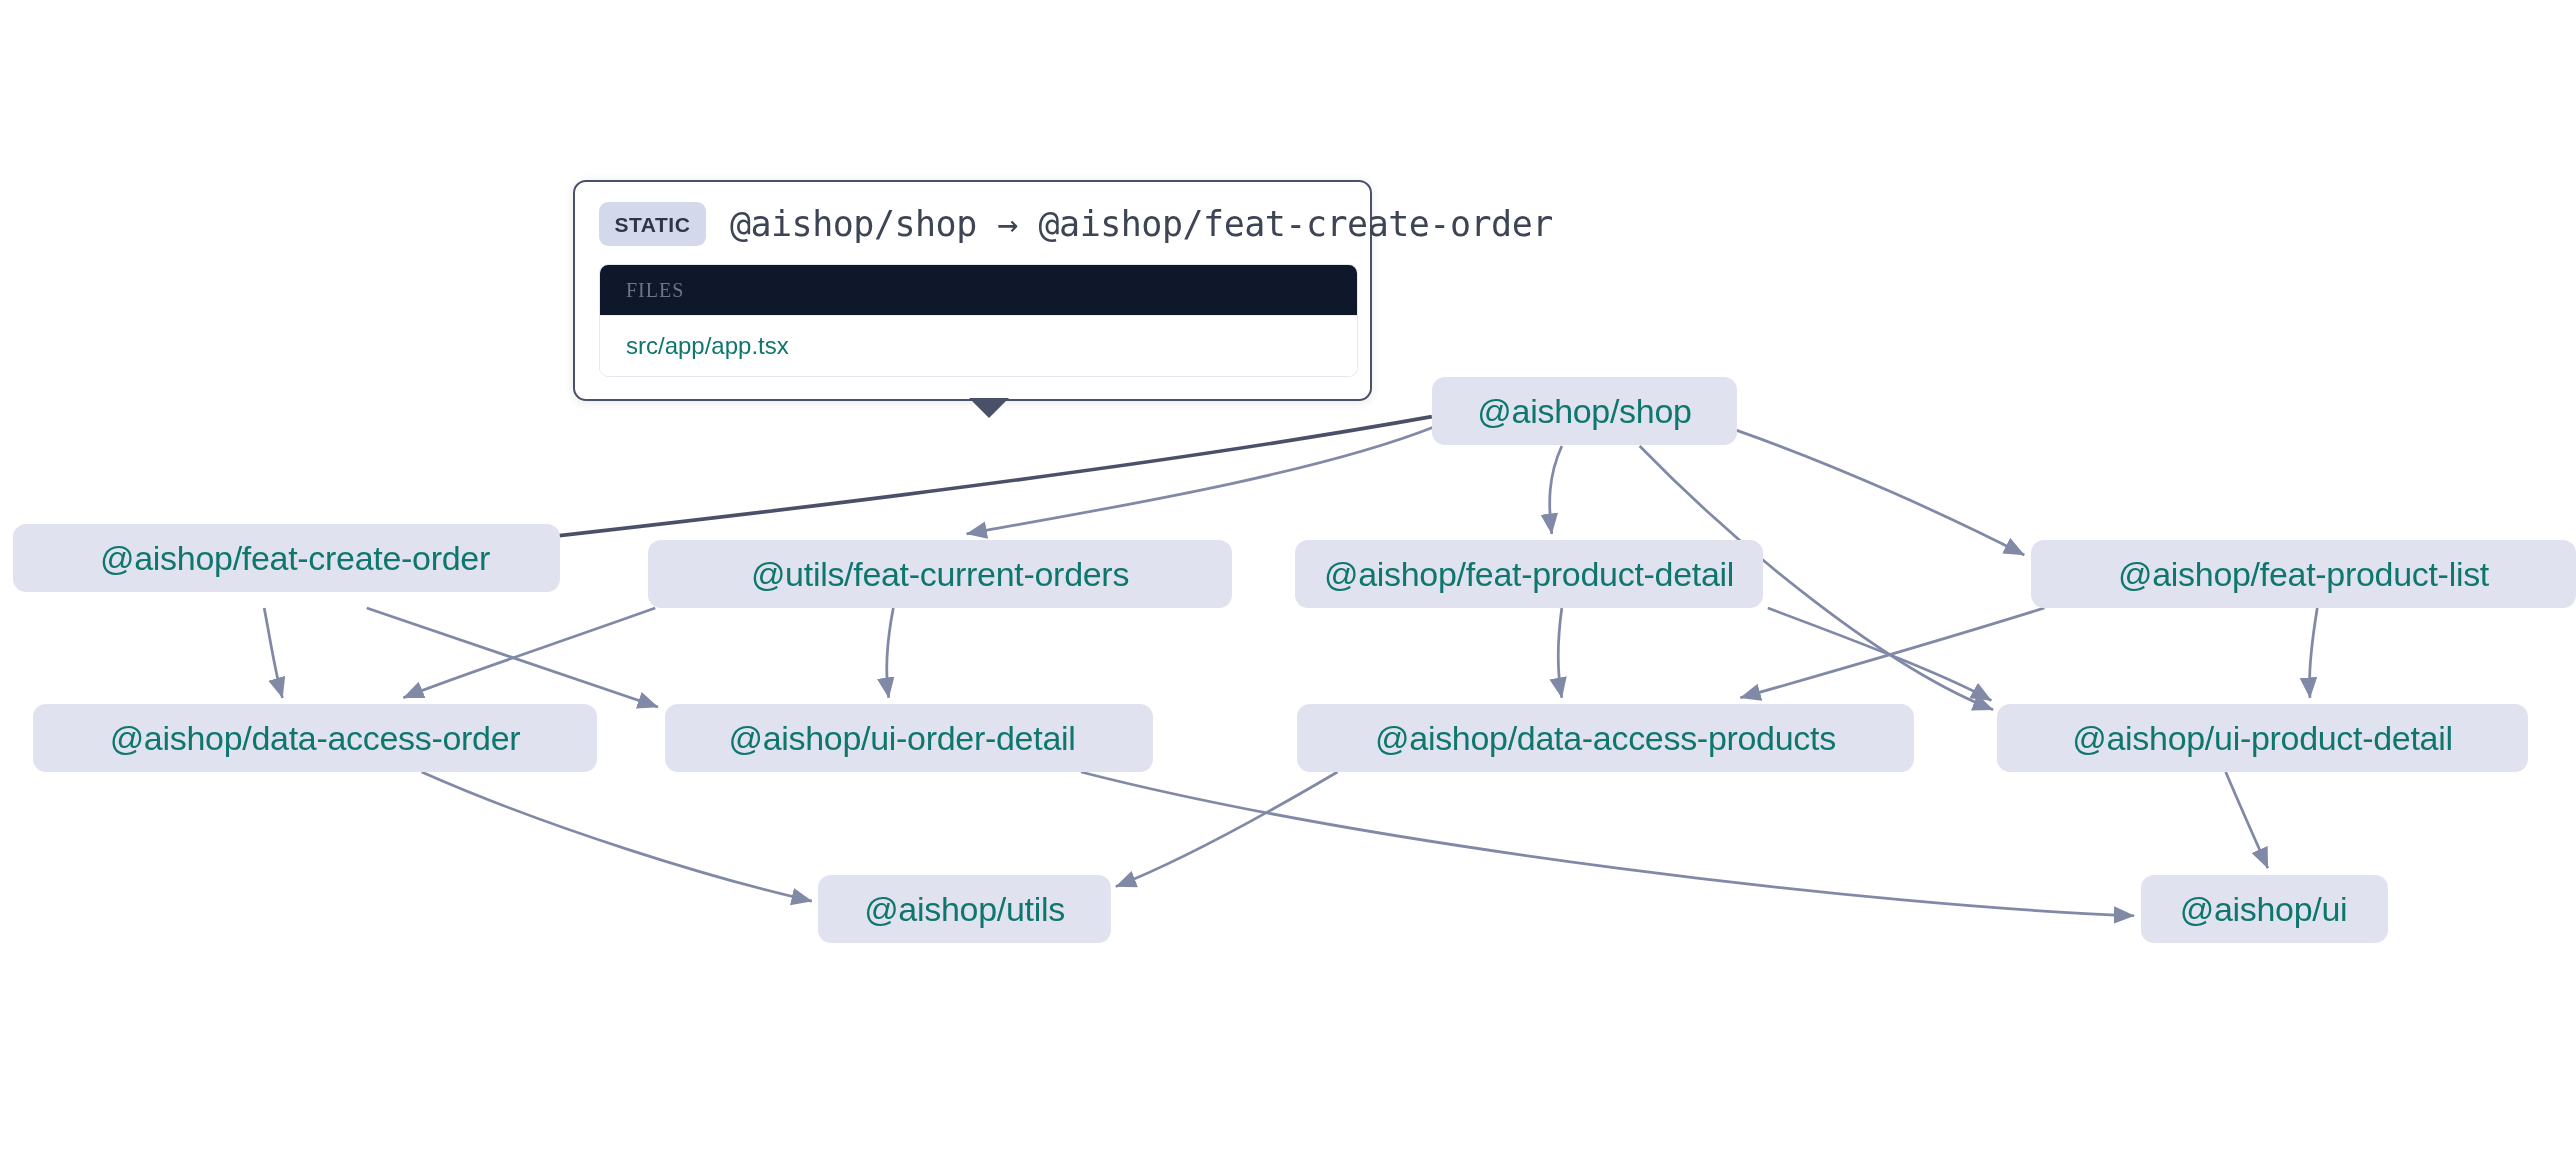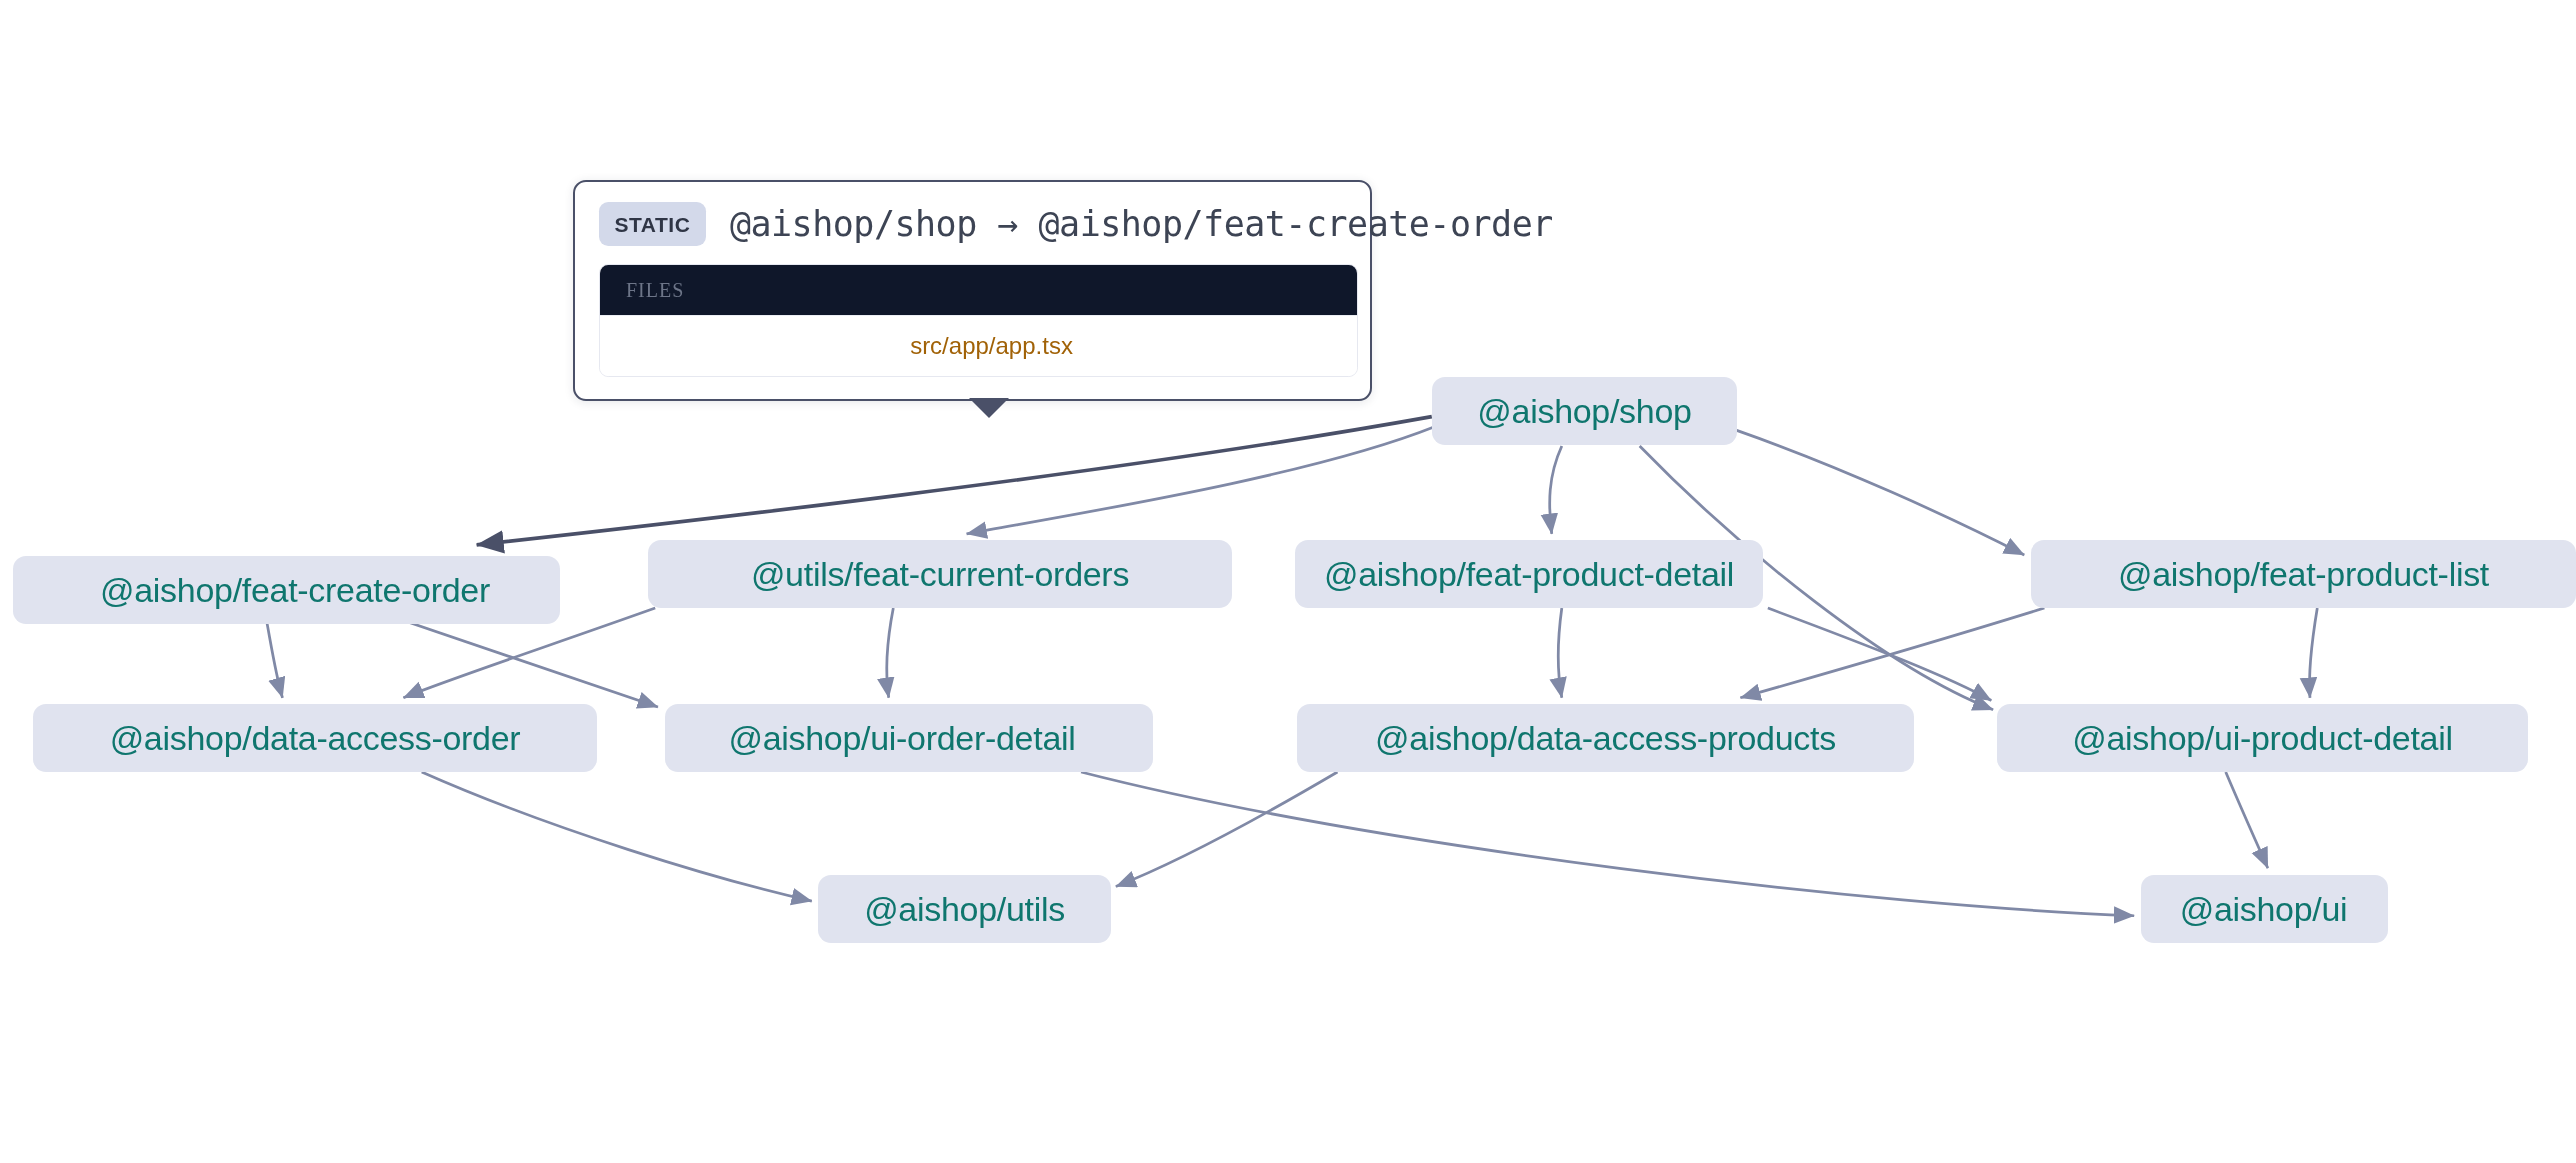--- a/index.html
+++ b/index.html
@@ -65,24 +65,23 @@
     background:#0f172a;
     border-bottom:0.9px solid #eceef4;
     color:#6d7588;
     font-size:20px;
     letter-spacing:1px;
     padding:13.7px 0 13px 26px;
     font-family:Liberation Serif, serif;
   }
   .tt-file{
     background:#ffffff;
-    color:#a16207;
+    color:#0f766e;
     font-size:24px;
     padding:15.6px 0 16.5px 26px;
-    text-align:center;
   }
   .tt-pointer{
     position:absolute;
     left:394px;bottom:-19px;
     width:0;height:0;
     border-left:20px solid transparent;
     border-right:20px solid transparent;
     border-top:20px solid #4a5068;
   }
 </style>
@@ -138,21 +137,21 @@
 
     <g fill="none" stroke="#4a5068" stroke-width="4" marker-end="url(#arrowhl)">
       <path d="M1563,455 C1200,520 700,575 520,595"></path>
     </g>
   </svg>
 
   <div class="node" style="left:1432px;top:377px;width:305px;height:68px;">
     <span>@aishop/shop</span>
   </div>
 
-  <div class="node" style="left:13px;top:556px;width:547px;height:68px;padding-left:39px;">
+  <div class="node" style="left:13px;top:524px;width:547px;height:68px;padding-left:39px;">
     <span>@aishop/feat-create-order</span>
   </div>
 
   <div class="node" style="left:648px;top:540px;width:584px;height:68px;">
     <span>@utils/feat-current-orders</span>
   </div>
 
   <div class="node" style="left:1295px;top:540px;width:468px;height:68px;">
     <span>@aishop/feat-product-detail</span>
   </div>

